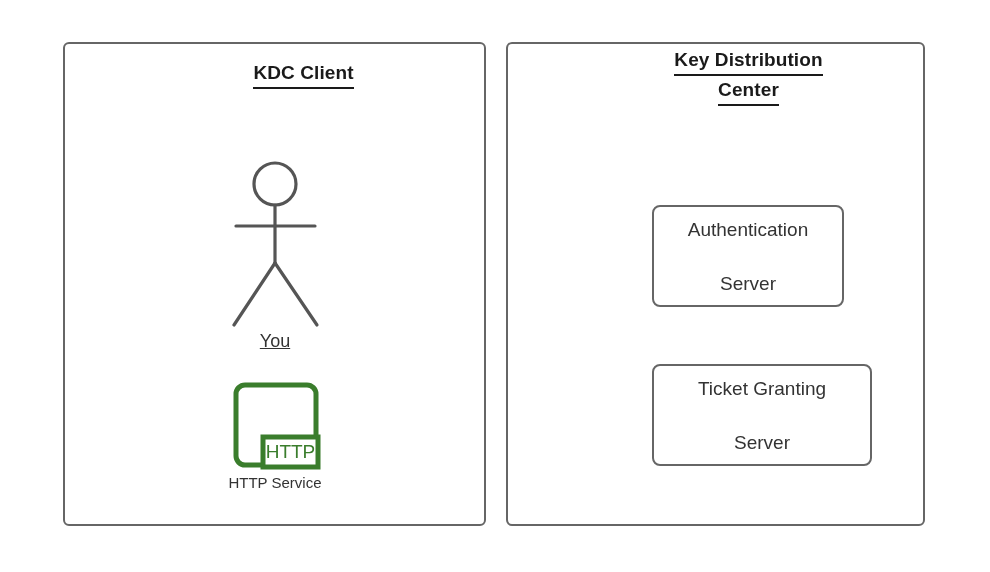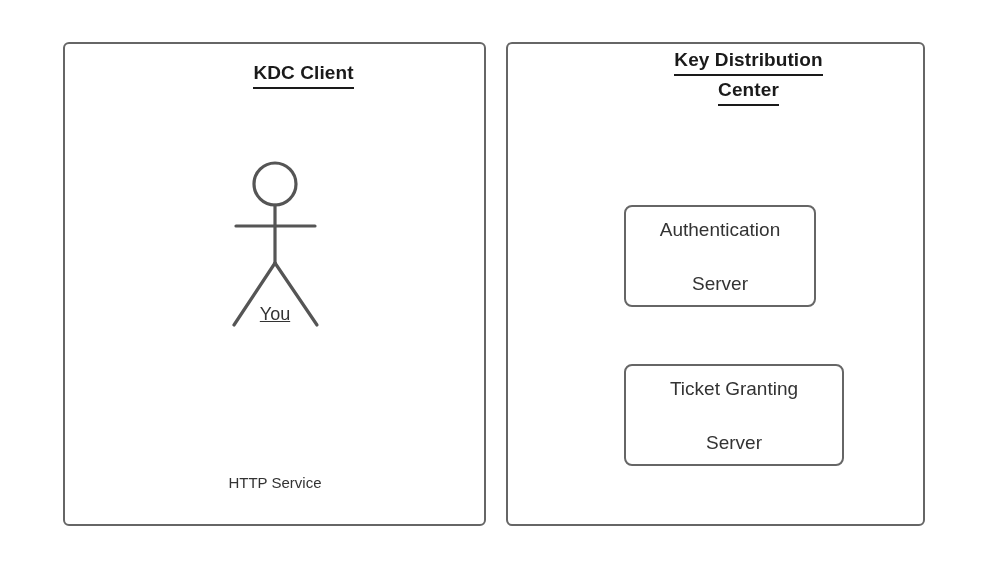--- a/index.html
+++ b/index.html
@@ -77,21 +77,21 @@
 
   .figure-label {
     position: absolute;
     width: 100%;
     left: 0;
     text-align: center;
     font-size: 18px;
     color: #333333;
   }
   #label-you {
-    top: 304px;
+    top: 331px;
     left: 212px;
     width: 126px;
     text-decoration: underline;
   }
 
   
   #icon-http-service {
     position: absolute;
     left: 232px;
     top: 381px;
@@ -117,20 +117,21 @@
     background: #ffffff;
     border: 2px solid #666666;
     border-radius: 8px;
     display: flex;
     align-items: center;
     justify-content: center;
     text-align: center;
     font-size: 19px;
     line-height: 27px;
     color: #333333;
+    margin-left: 28px;
   }
   #box-authentication-server {
     left: 624px;
     top: 205px;
     width: 192px;
     height: 102px;
   }
   #box-ticket-granting-server {
     left: 624px;
     top: 364px;
@@ -156,20 +157,27 @@
         <circle cx="63" cy="29" r="21"></circle>
         <line x1="63" y1="50" x2="63" y2="108"></line>
         <line x1="24" y1="71" x2="103" y2="71"></line>
         <line x1="63" y1="108" x2="22" y2="170"></line>
         <line x1="63" y1="108" x2="105" y2="170"></line>
       </g>
     </svg>
   </div>
   <div class="figure-label" id="label-you">You</div>
 
+  <div id="icon-http-service">
+    <svg width="90" height="90" viewBox="0 0 90 90" xmlns="http://www.w3.org/2000/svg">
+      <rect x="4" y="4" width="80" height="80" rx="9" ry="9" fill="none" stroke="#3a7d2c" stroke-width="5"></rect>
+      <rect x="31" y="56" width="55" height="30" fill="#ffffff" stroke="#3a7d2c" stroke-width="5"></rect>
+      <text x="58.5" y="77" text-anchor="middle" font-family="Liberation Sans, sans-serif" font-size="19" fill="#3a7d2c">HTTP</text>
+    </svg>
+  </div>
   <div id="label-http-service">HTTP Service</div>
 
   <div class="panel" id="panel-kdc"></div>
 
   <div class="panel-title" id="title-kdc" style="left:506px;width:419px;">
     <span class="tline">Key Distribution</span><br>
     <span class="tline">Center</span>
   </div>
 
   <div class="server-box" id="box-authentication-server">

